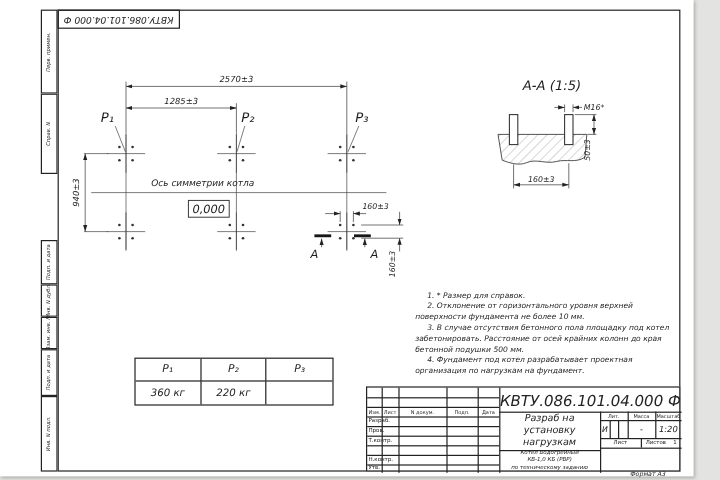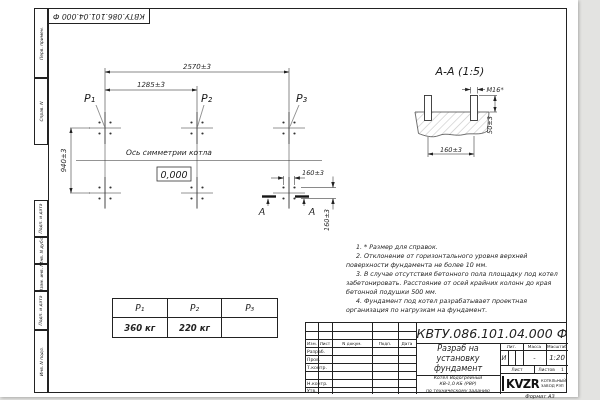--- a/index.html
+++ b/index.html
@@ -25,21 +25,21 @@
   
   .notes{position:absolute;left:346px;top:243px;width:219px;font-size:6.3px;font-style:italic;
          line-height:1.42;color:#1d1d1d;}
   .notes p{margin:0;text-indent:10px;}
   
   .ltable{position:absolute;left:112px;top:298px;width:166px;height:40px;border:1.3px solid #222;
           box-sizing:border-box;display:grid;grid-template-columns:1fr 1fr 1fr;grid-template-rows:1fr 1fr;}
   .ltable .c{border-right:1px solid #222;border-bottom:1px solid #222;display:flex;align-items:center;
              justify-content:center;font-style:italic;}
   .ltable .c:nth-child(3n){border-right:none;}
-  .ltable .c:nth-child(n+4){border-bottom:none;font-weight:bold;}
+  .ltable .c:nth-child(n+4){border-bottom:none;}
   .ltable .hd{font-size:9px;}
   .ltable .vl{font-size:8.5px;}
   
   .tblock{position:absolute;left:305px;top:322px;width:262px;height:71px;border:1.4px solid #222;
           box-sizing:border-box;background:#fff;}
   .tblock .ln{position:absolute;background:#222;}
   .tb-cell{position:absolute;display:flex;align-items:center;justify-content:center;text-align:center;}
   .fmt{position:absolute;left:505px;top:393px;width:70px;text-align:center;font-size:5.2px;
        font-style:italic;color:#222;}
   .logo-glyph{width:11px;height:13px;background:
@@ -234,21 +234,21 @@
     <div class="tb-cell" style="left:1px;top:32px;width:25px;height:8px;font-size:4.6px;justify-content:flex-start">Пров.</div>
     <div class="tb-cell" style="left:1px;top:40px;width:25px;height:8px;font-size:4.6px;justify-content:flex-start">Т.контр.</div>
     <div class="tb-cell" style="left:1px;top:56px;width:25px;height:8px;font-size:4.6px;justify-content:flex-start">Н.контр.</div>
     <div class="tb-cell" style="left:1px;top:64px;width:25px;height:7px;font-size:4.6px;justify-content:flex-start">Утв.</div>
 
     <div class="tb-cell" style="left:110px;top:0;width:152px;height:20px;font-size:12.5px;font-style:italic">КВТУ.086.101.04.000  Ф</div>
 
     <div class="tb-cell" style="left:110px;top:20px;width:84px;height:32px;flex-direction:column;font-size:8px;font-style:italic;line-height:1.25">
       <div>Разраб на</div>
       <div>установку</div>
-      <div>фундамент</div>
+      <div>нагрузкам</div>
     </div>
 
     <div class="tb-cell" style="left:110px;top:52px;width:84px;height:19px;flex-direction:column;font-size:4.6px;font-style:italic;line-height:1.35">
       <div>Котел Водогрейный</div>
       <div>КВ-1,0 КБ (РВР)</div>
       <div>по техническому заданию</div>
     </div>
 
     <div class="tb-cell" style="left:194px;top:20px;width:23px;height:7px;font-size:4.2px">Лит.</div>
     <div class="tb-cell" style="left:217px;top:20px;width:23px;height:7px;font-size:4.2px">Масса</div>
@@ -256,24 +256,16 @@
     <div class="tb-cell" style="left:194px;top:27px;width:8px;height:15px;font-size:6.5px;font-style:italic">И</div>
     <div class="tb-cell" style="left:217px;top:27px;width:23px;height:15px;font-size:6.5px;font-style:italic">-</div>
     <div class="tb-cell" style="left:240px;top:27px;width:22px;height:15px;font-size:7px;font-style:italic">1:20</div>
 
     <div class="tb-cell" style="left:194px;top:42px;width:34px;height:8px;font-size:4.5px">Лист</div>
     <div class="tb-cell" style="left:228px;top:42px;width:34px;height:8px;font-size:4.5px;gap:6px">
       <span>Листов</span>
       <span>1</span>
     </div>
 
-    <div class="logo-row">
-      <div class="logo-glyph"></div>
-      <div class="logo-word">KVZR</div>
-      <div class="company">
-        <div>КОТЕЛЬНЫЙ</div>
-        <div>ЗАВОД РЭП</div>
-      </div>
-    </div>
   </div>
 
   <div class="fmt">Формат А3</div>
 </div>
 
 </body></html>

